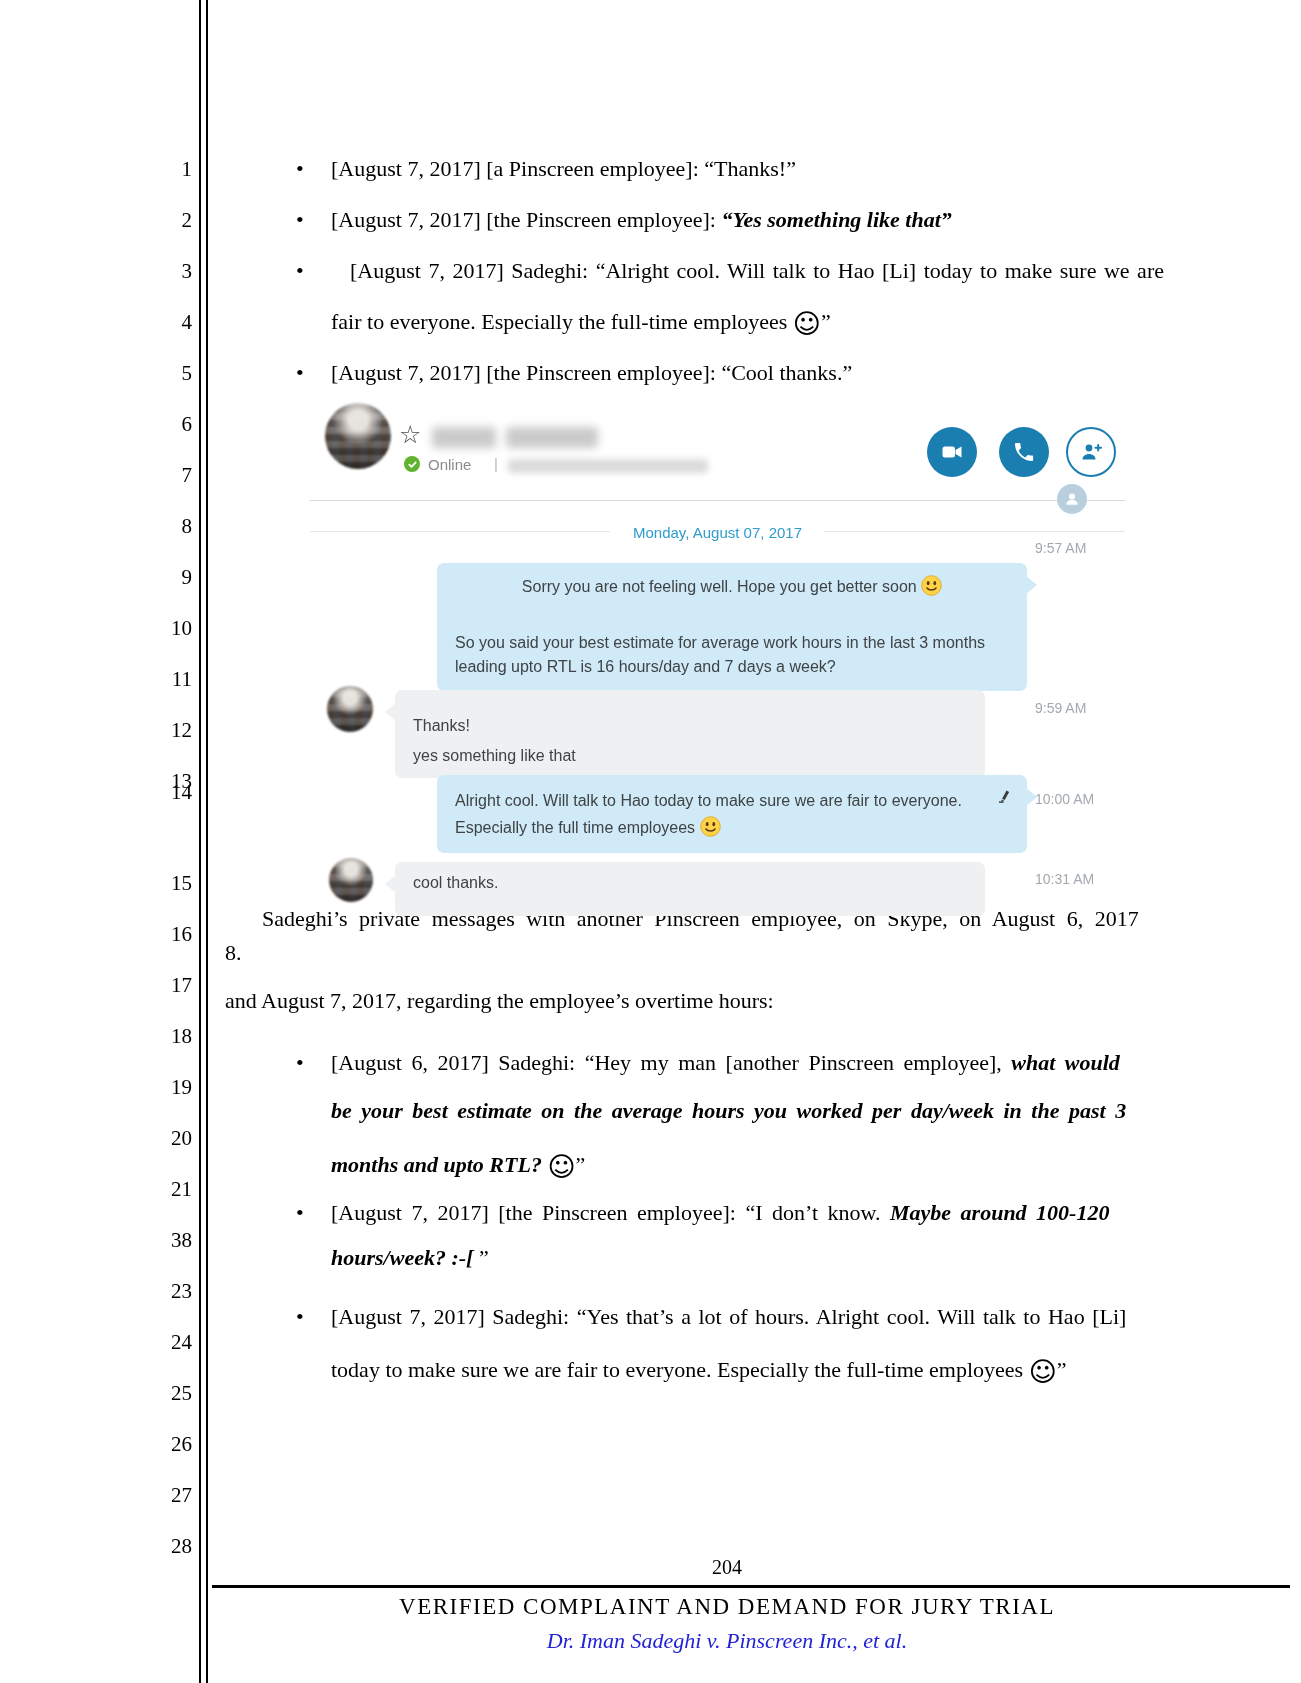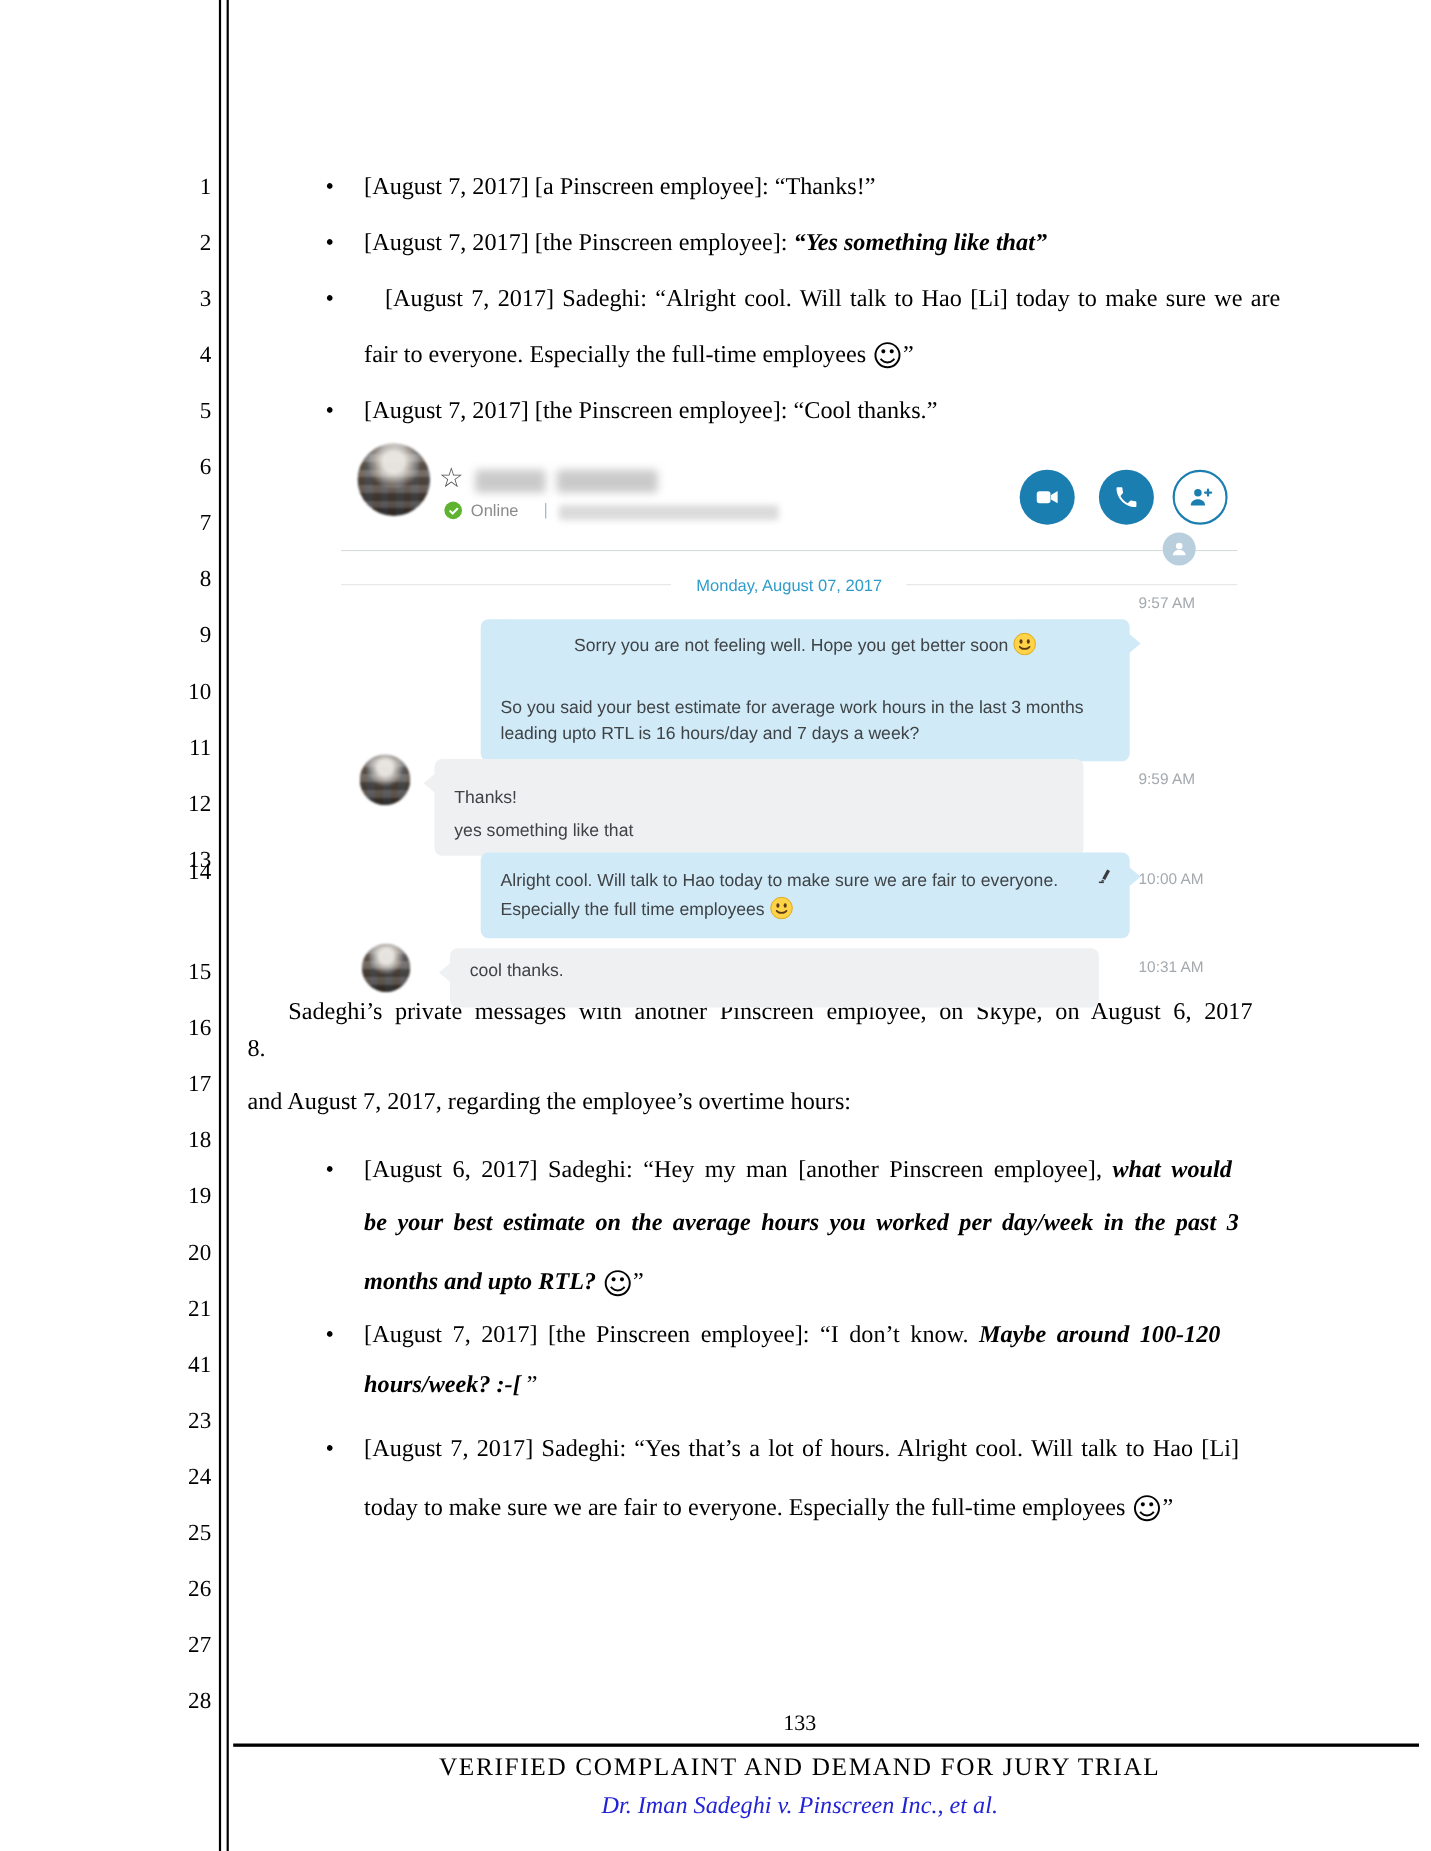--- a/index.html
+++ b/index.html
@@ -79,21 +79,21 @@
       <div class="lnum" style="top: 715px;">12</div>
       <div class="lnum" style="top: 766px;">13</div>
       <div class="lnum" style="top: 777px;">14</div>
       <div class="lnum" style="top: 868px;">15</div>
       <div class="lnum" style="top: 919px;">16</div>
       <div class="lnum" style="top: 970px;">17</div>
       <div class="lnum" style="top: 1021px;">18</div>
       <div class="lnum" style="top: 1072px;">19</div>
       <div class="lnum" style="top: 1123px;">20</div>
       <div class="lnum" style="top: 1174px;">21</div>
-      <div class="lnum" style="top: 1225px;">41</div>
+      <div class="lnum" style="top: 1225px;">38</div>
       <div class="lnum" style="top: 1276px;">23</div>
       <div class="lnum" style="top: 1327px;">24</div>
       <div class="lnum" style="top: 1378px;">25</div>
       <div class="lnum" style="top: 1429px;">26</div>
       <div class="lnum" style="top: 1480px;">27</div>
       <div class="lnum" style="top: 1531px;">28</div>
     </div>
 
   <div id="doctext">
       <span class="marker" style="left: 296px; top: 154px;">•</span>
@@ -204,27 +204,27 @@
   </svg></div>
           </div>
           <span class="pencil"><svg width="16" height="16" viewBox="0 0 16 16">
     <path d="M9.5 2.5l2.6 1.4-4.4 8.2-2.6-1.4z" fill="#3b3b3b"></path>
     <path d="M4.8 11.6l2.6 1.4-3.2.7z" fill="#3b3b3b"></path>
     <rect x="2" y="13.4" width="4.5" height="1.4" fill="#3b3b3b"></rect>
   </svg></span>
         </div>
         <div class="time" style="top: 791px;">10:00 AM</div>
         <div class="avatar" style="left: 329px; top: 858px; width: 44px; height: 44px;"></div>
-        <div class="bubble recv" style="left: 409px; top: 862px; padding-top: 9px; padding-bottom: 21px;">
+        <div class="bubble recv" style="left: 395px; top: 862px; padding-top: 9px; padding-bottom: 21px;">
           <div>
             <div class="cline" style="line-height: 24px;"><span>cool thanks.</span></div>
           </div>
         </div>
         <div class="time" style="top: 871px;">10:31 AM</div>
       </div>
   </div>
 
-  <div class="fwrap f133">133</div>
+  <div class="fwrap f133">204</div>
   <div class="frule"></div>
   <div class="fwrap ftitle">VERIFIED COMPLAINT AND DEMAND FOR JURY TRIAL</div>
   <div class="fwrap fcase">Dr. Iman Sadeghi v. Pinscreen Inc., et al.</div>
 
 </div>
 
 </body></html>

